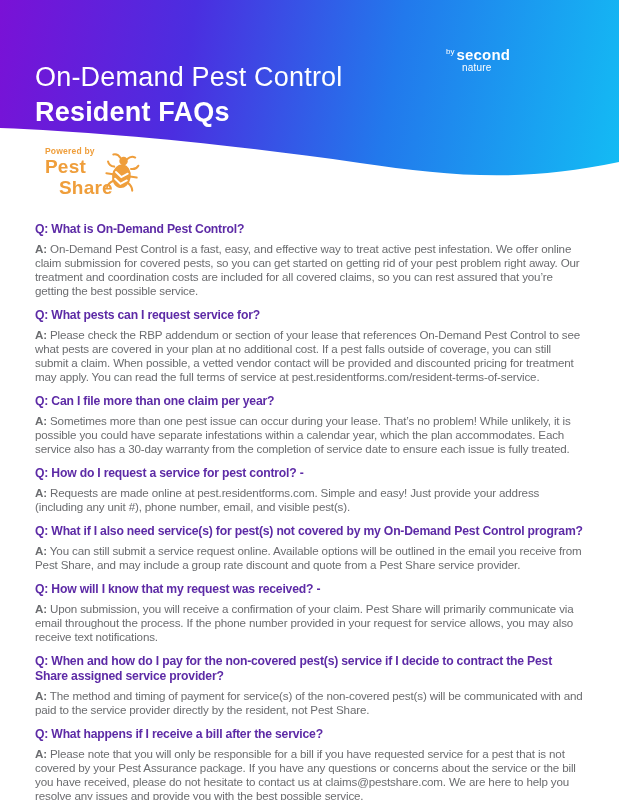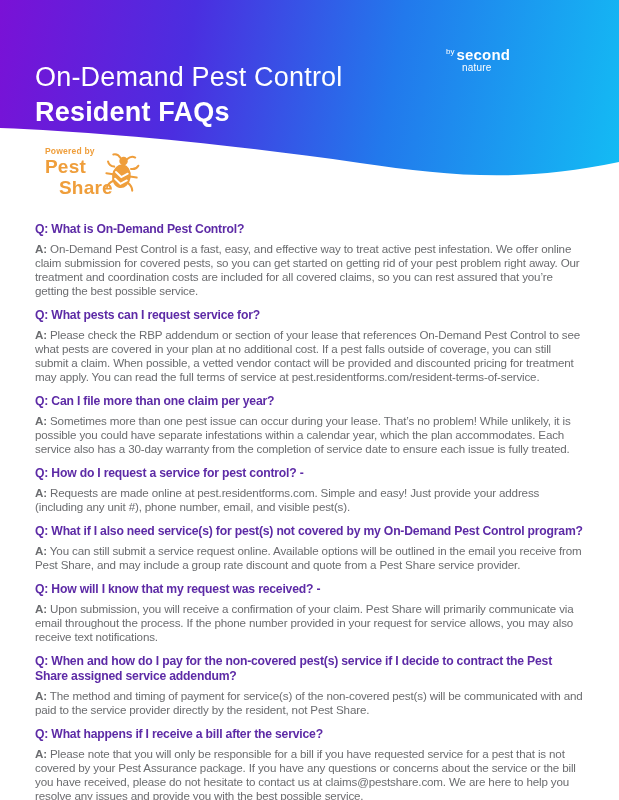--- a/index.html
+++ b/index.html
@@ -157,20 +157,20 @@
   </section>
   <section class="faq">
     <h2 class="faq-q">Q: What if I also need service(s) for pest(s) not covered by my On-Demand Pest Control program?</h2>
     <p class="faq-a"><strong>A:</strong> <span>You can still submit a service request online. Available options will be outlined in the email you receive from Pest Share, and may include a group rate discount and quote from a Pest Share service provider.</span></p>
   </section>
   <section class="faq">
     <h2 class="faq-q">Q: How will I know that my request was received? -</h2>
     <p class="faq-a"><strong>A:</strong> <span>Upon submission, you will receive a confirmation of your claim. Pest Share will primarily communicate via email throughout the process. If the phone number provided in your request for service allows, you may also receive text notifications.</span></p>
   </section>
   <section class="faq">
-    <h2 class="faq-q">Q: When and how do I pay for the non-covered pest(s) service if I decide to contract the Pest Share assigned service addendum?</h2>
+    <h2 class="faq-q">Q: When and how do I pay for the non-covered pest(s) service if I decide to contract the Pest Share assigned service provider?</h2>
     <p class="faq-a"><strong>A:</strong> <span>The method and timing of payment for service(s) of the non-covered pest(s) will be communicated with and paid to the service provider directly by the resident, not Pest Share.</span></p>
   </section>
   <section class="faq">
     <h2 class="faq-q">Q: What happens if I receive a bill after the service?</h2>
     <p class="faq-a"><strong>A:</strong> <span>Please note that you will only be responsible for a bill if you have requested service for a pest that is not covered by your Pest Assurance package. If you have any questions or concerns about the service or the bill you have received, please do not hesitate to contact us at claims@pestshare.com. We are here to help you resolve any issues and provide you with the best possible service.</span></p>
   </section>
 </div>
 
 </body></html>

